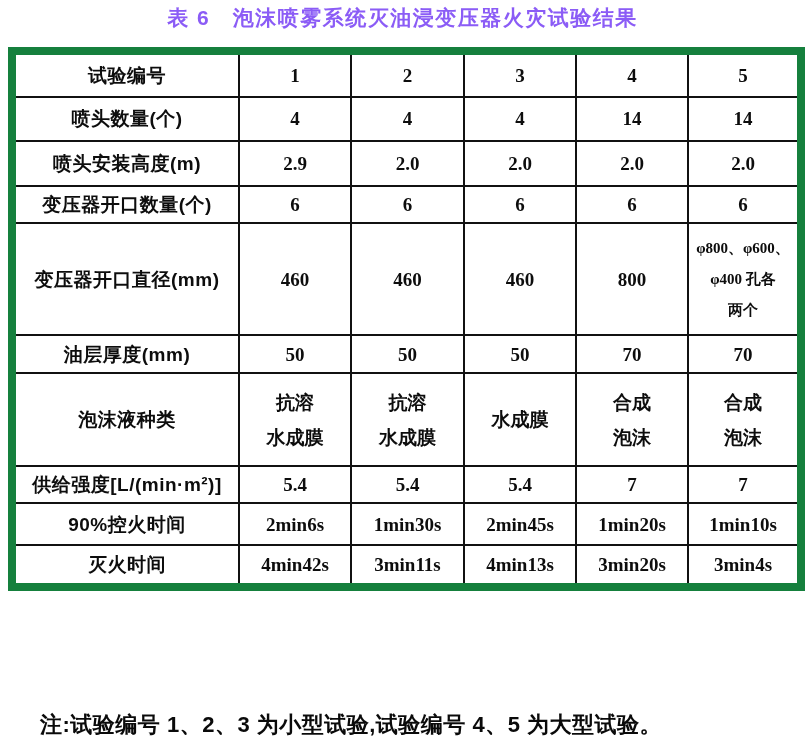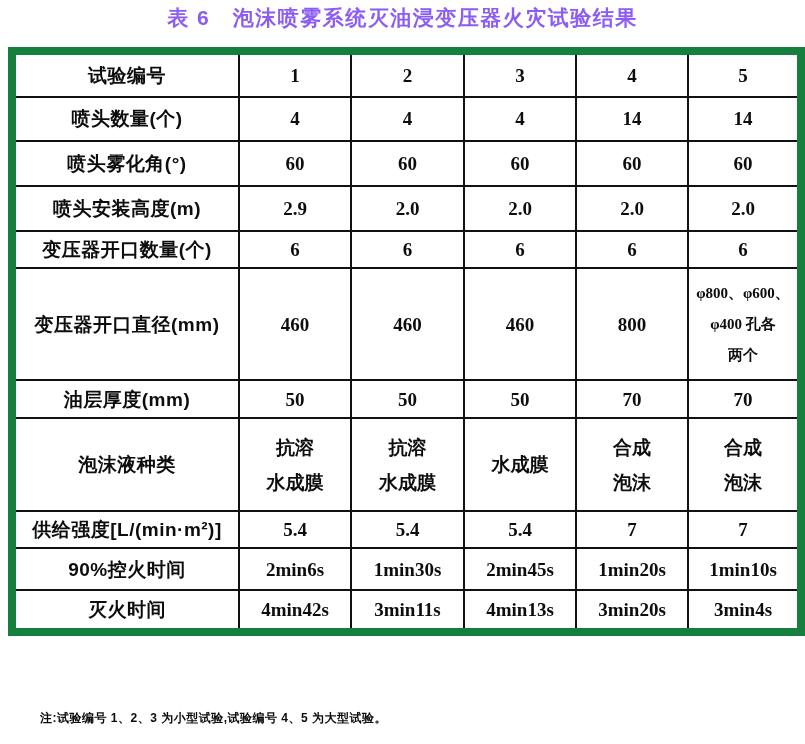--- a/index.html
+++ b/index.html
@@ -72,21 +72,21 @@
   tr.r7  { height: 38px; }
   tr.r8  { height: 40px; }
   tr.r9  { height: 93px; }
   tr.r10 { height: 32px; }
   tr.r11 { height: 42px; }
   tr.r12 { height: 42px; }
   .note {
     position: absolute;
     top: 710px;
     left: 40px;
-    font-size: 12px;
+    font-size: 22px;
     font-weight: bold;
     letter-spacing: 0.5px;
     color: #0a0a0a;
   }
 </style>
 </head>
 <body>
 
 <div class="page">
 
@@ -110,28 +110,20 @@
         <td class="value-cell c4">4</td>
         <td class="value-cell c5">5</td>
       </tr>
       <tr class="r2">
         <td class="label-cell">喷头数量(个)</td>
         <td class="value-cell c1">4</td>
         <td class="value-cell c2">4</td>
         <td class="value-cell c3">4</td>
         <td class="value-cell c4">14</td>
         <td class="value-cell c5">14</td>
-      </tr>
-      <tr class="r3">
-        <td class="label-cell">喷头雾化角(°)</td>
-        <td class="value-cell c1">60</td>
-        <td class="value-cell c2">60</td>
-        <td class="value-cell c3">60</td>
-        <td class="value-cell c4">60</td>
-        <td class="value-cell c5">60</td>
       </tr>
       <tr class="r4">
         <td class="label-cell">喷头安装高度(m)</td>
         <td class="value-cell c1">2.9</td>
         <td class="value-cell c2">2.0</td>
         <td class="value-cell c3">2.0</td>
         <td class="value-cell c4">2.0</td>
         <td class="value-cell c5">2.0</td>
       </tr>
       <tr class="r5">

